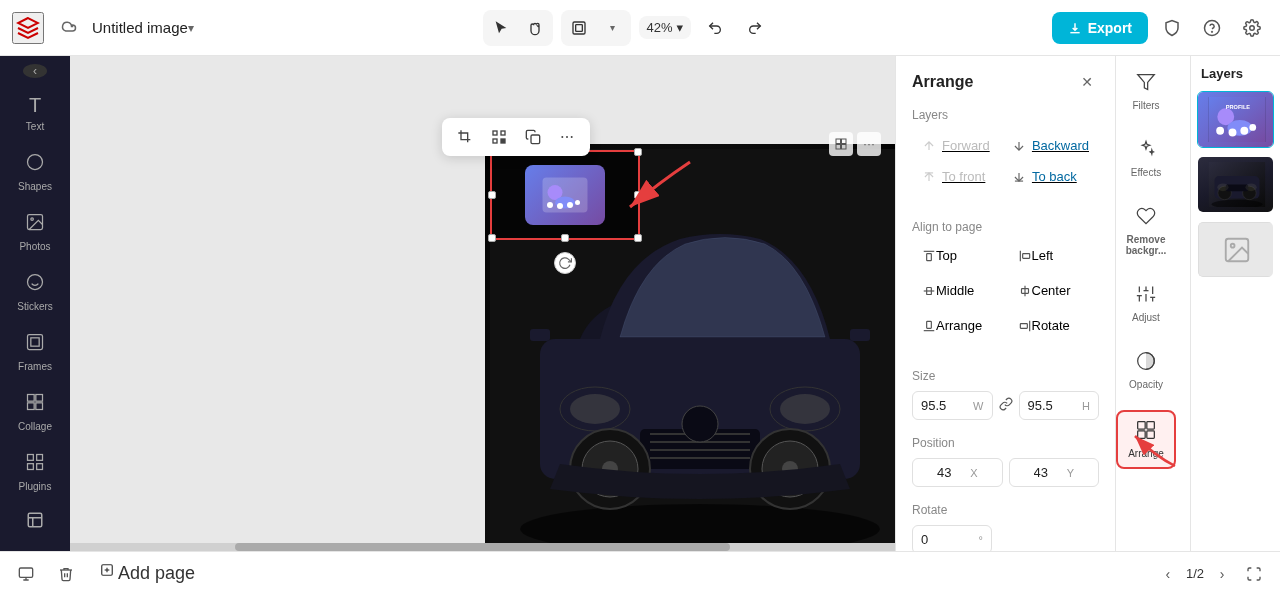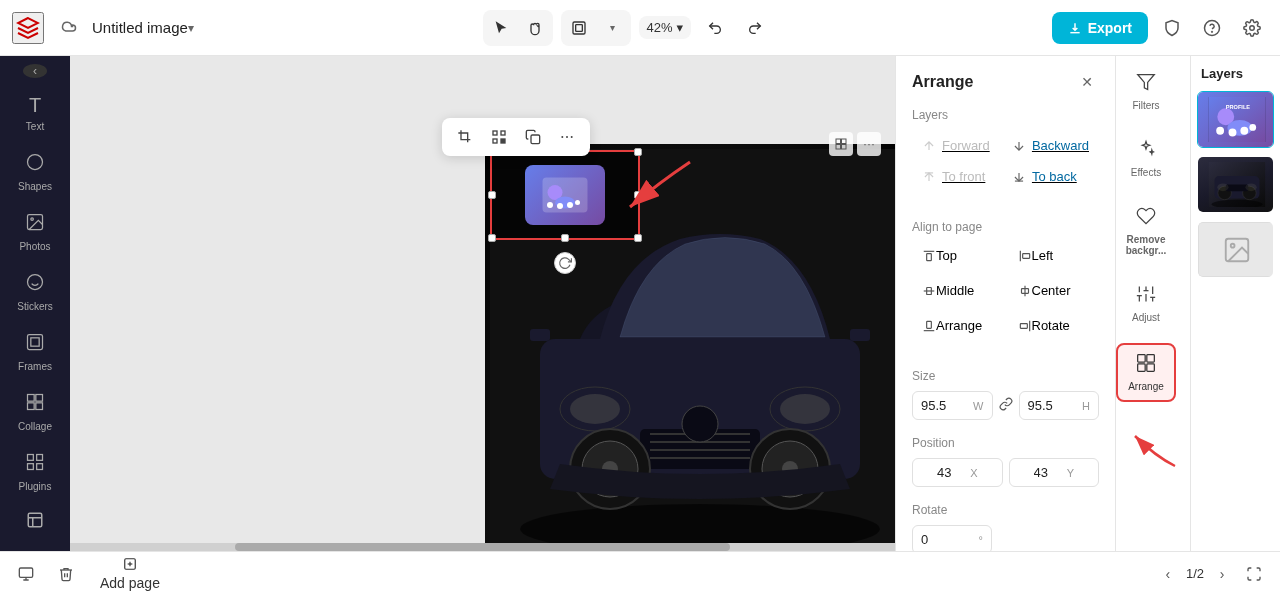--- a/index.html
+++ b/index.html
@@ -369,23 +369,23 @@
       padding: 0 12px; gap: 12px;
       flex-shrink: 0;
     }
     .bottom-btn {
       width: 28px; height: 28px;
       border: none; background: transparent; cursor: pointer;
       border-radius: 4px; display: flex; align-items: center; justify-content: center;
       font-size: 14px; color: #555;
     }
     .add-page-btn {
-      display: flex; align-items: center; gap: 4px;
+      display: flex; align-items: flex-start; gap: 4px;
       border: none; background: transparent; cursor: pointer;
-      font-size: 14px; color: #333; border-radius: 4px; padding: 4px 8px; flex-direction: column;
+      font-size: 18px; color: #333; border-radius: 4px; padding: 4px 8px;
     }
     .page-nav {
       margin-left: auto;
       display: flex; align-items: center; gap: 4px;
     }
     .page-nav-btn {
       width: 28px; height: 28px;
       border: none; background: transparent; cursor: pointer;
       border-radius: 4px; display: flex; align-items: center; justify-content: center;
       font-size: 14px; color: #555;
@@ -873,20 +873,29 @@
             <line x1="12" y1="21" x2="12" y2="12"></line>
             <line x1="12" y1="8" x2="12" y2="3"></line>
             <line x1="20" y1="21" x2="20" y2="16"></line>
             <line x1="20" y1="12" x2="20" y2="3"></line>
             <line x1="1" y1="14" x2="7" y2="14"></line>
             <line x1="9" y1="8" x2="15" y2="8"></line>
             <line x1="17" y1="16" x2="23" y2="16"></line>
           </svg>
       </span>
       <span class="ipi-label">Adjust</span>
+    </div>
+    <div class="icon-panel-item">
+      <span class="ipi-icon">
+        <svg width="20" height="20" viewBox="0 0 24 24" fill="none" stroke="#444" stroke-width="1.5">
+            <circle cx="12" cy="12" r="10"></circle>
+            <path d="M12 2a10 10 0 0 1 0 20" fill="rgba(0,0,0,0.15)"></path>
+          </svg>
+      </span>
+      <span class="ipi-label">Opacity</span>
     </div>
     <div class="icon-panel-item active" style="border: 2px solid #e53e3e; border-radius: 8px;">
       <span class="ipi-icon">
         <svg width="20" height="20" viewBox="0 0 24 24" fill="none" stroke="#333" stroke-width="1.5">
             <rect x="2" y="2" width="9" height="9" rx="1"></rect>
             <rect x="13" y="2" width="9" height="9" rx="1"></rect>
             <rect x="2" y="13" width="9" height="9" rx="1"></rect>
             <rect x="13" y="13" width="9" height="9" rx="1"></rect>
           </svg>
       </span>

